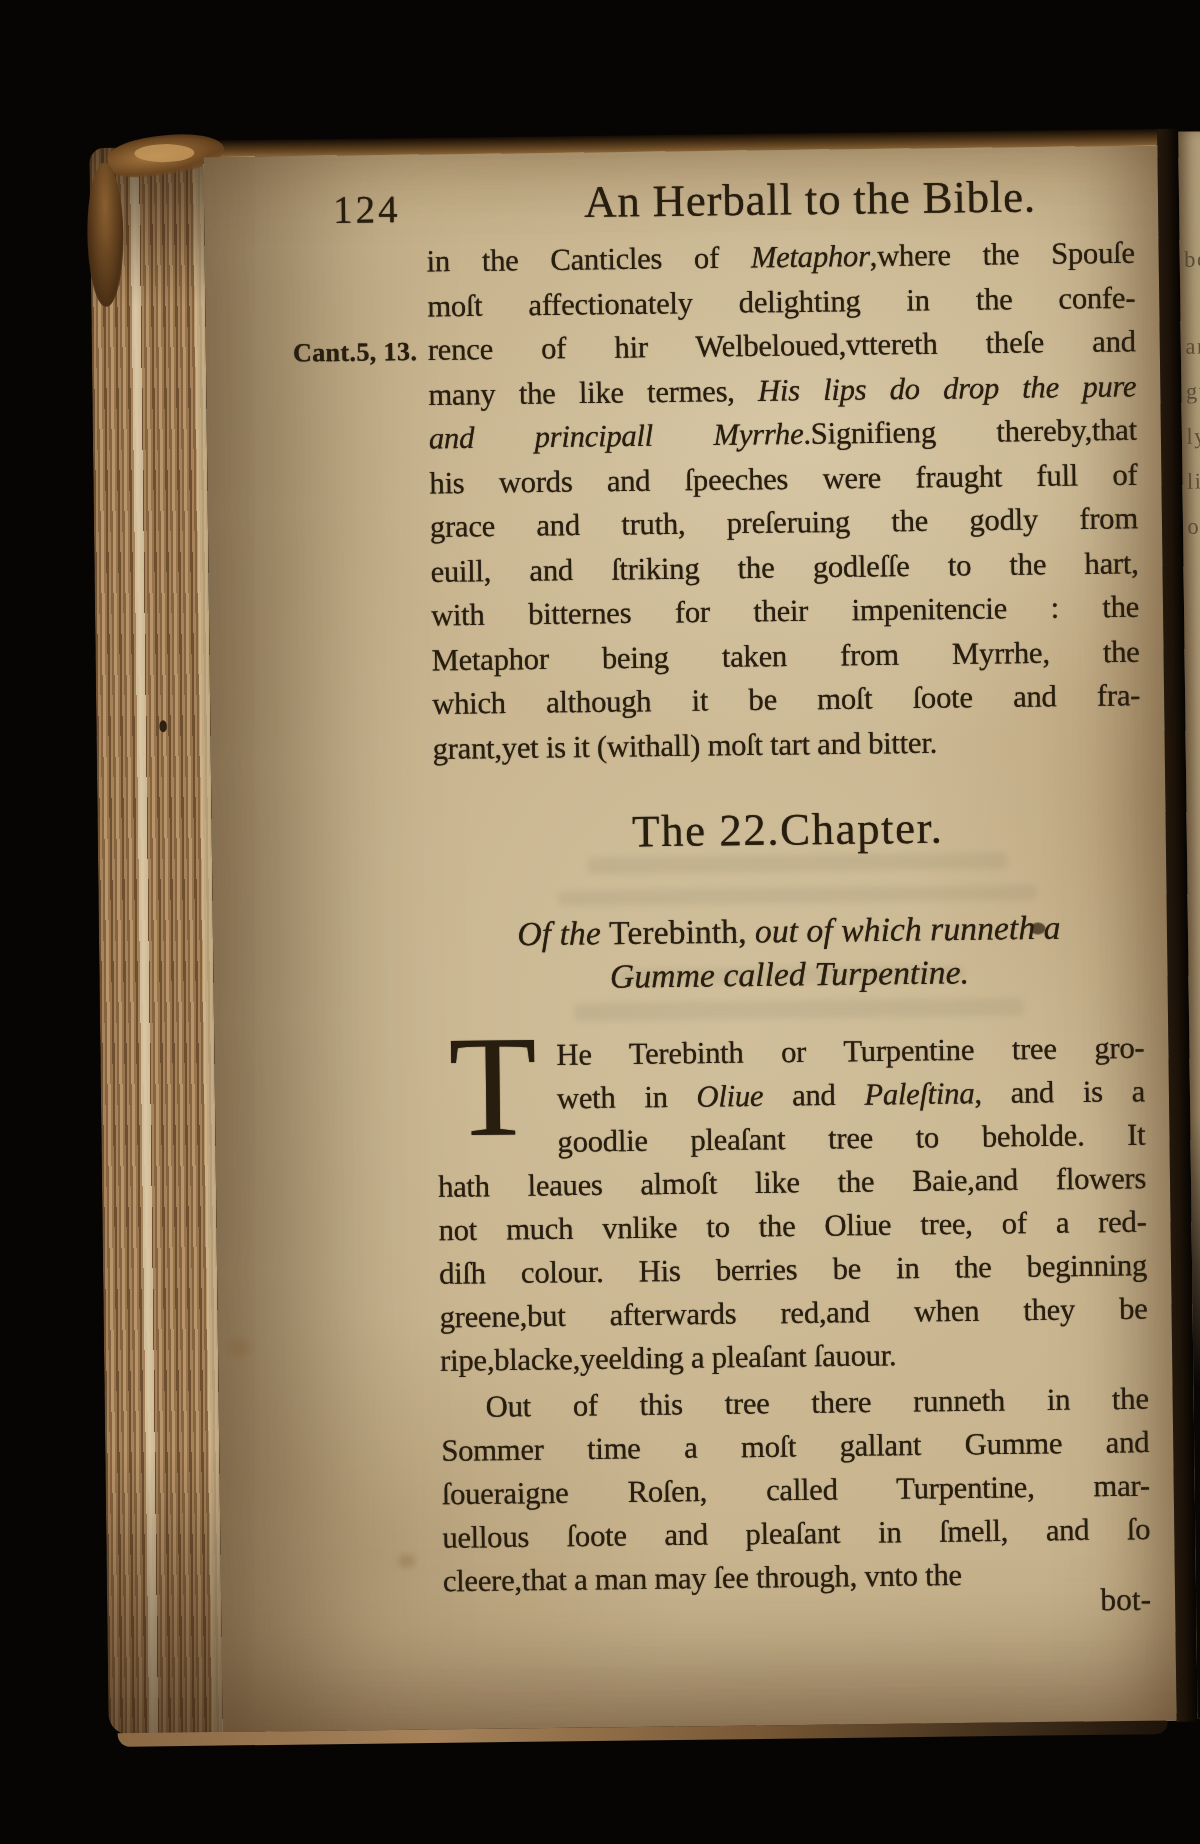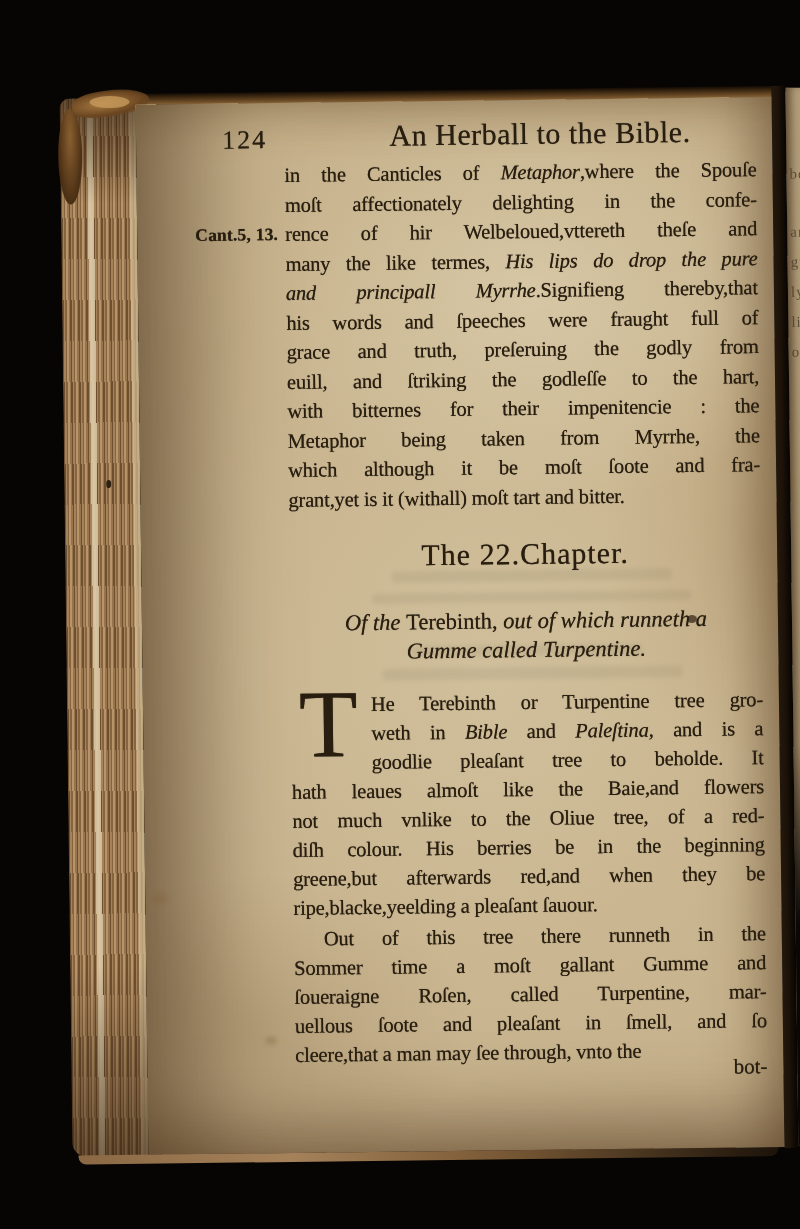--- a/index.html
+++ b/index.html
@@ -124,21 +124,21 @@
       <div class="chap-head">The 22.Chapter.</div>
 
       <div class="chap-sub">
         <div><span>Of the </span><span class="rm">Terebinth,</span><span> out of which runneth a</span></div>
         <div>Gumme called Turpentine.</div>
       </div>
 
       <div class="col p2">
         <span class="dropcap">T</span>
         <div class="ln dc-indent">He Terebinth or Turpentine tree gro-</div>
-        <div class="ln dc-indent"><span>weth in </span><span class="it">Bible</span><span> and </span><span class="it">Paleſtina</span><span>, and is a</span></div>
+        <div class="ln dc-indent"><span>weth in </span><span class="it">Oliue</span><span> and </span><span class="it">Paleſtina</span><span>, and is a</span></div>
         <div class="ln dc-indent">goodlie pleaſant tree to beholde. It</div>
         <div class="ln">hath leaues almoſt like the Baie,and flowers</div>
         <div class="ln">not much vnlike to the Oliue tree, of a red-</div>
         <div class="ln">diſh colour. His berries be in the beginning</div>
         <div class="ln">greene,but afterwards red,and when they be</div>
         <div class="ln end">ripe,blacke,yeelding a pleaſant ſauour.</div>
       </div>
 
       <div class="col p3">
         <div class="ln ind">Out of this tree there runneth in the</div>

